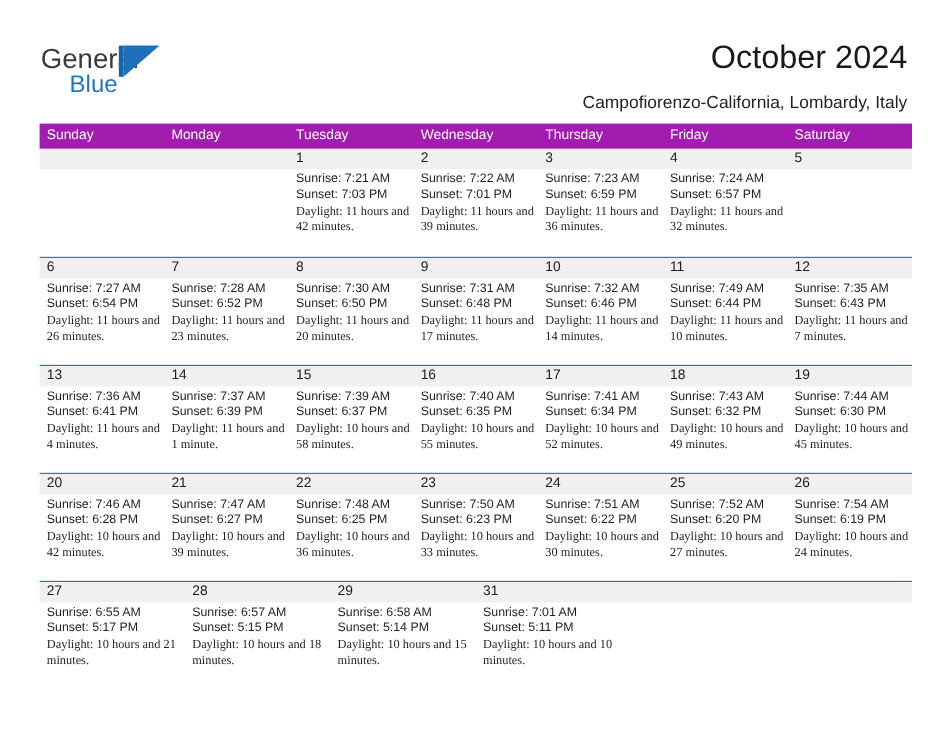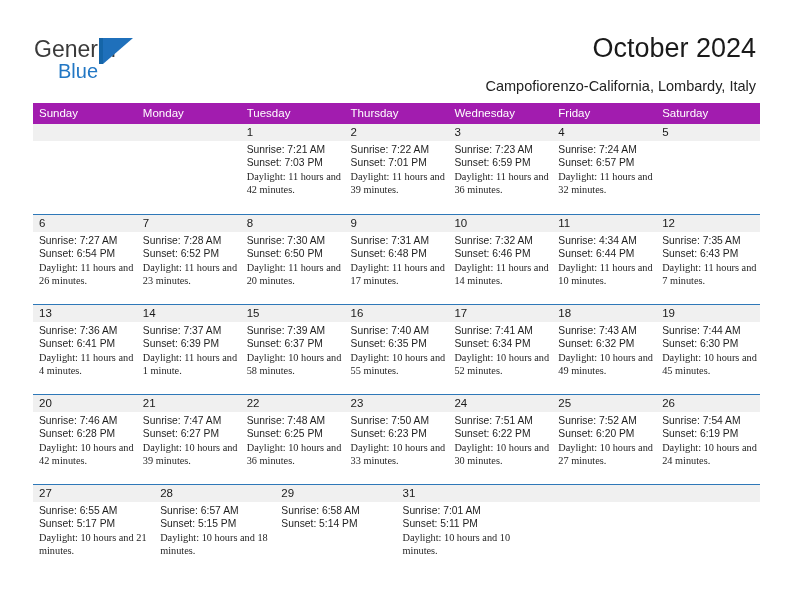--- a/index.html
+++ b/index.html
@@ -203,22 +203,22 @@
 
     <div class="title">October 2024</div>
     <div class="subtitle">Campofiorenzo-California, Lombardy, Italy</div>
   </div>
 
   <div class="calendar">
     <div class="dow-row">
       <div class="dow">Sunday</div>
       <div class="dow">Monday</div>
       <div class="dow">Tuesday</div>
+      <div class="dow">Wednesday</div>
       <div class="dow">Thursday</div>
-      <div class="dow">Wednesday</div>
       <div class="dow">Friday</div>
       <div class="dow">Saturday</div>
     </div>
 
     <div id="weeks-container">
         <div class="week">
           <div class="datestrip"></div>
           <div class="cells">
             <div class="cell empty">
               <div class="daynum"></div>
@@ -312,21 +312,21 @@
               <div class="daynum">10</div>
               <div class="info">
                 <div>Sunrise: 7:32 AM</div>
                 <div>Sunset: 6:46 PM</div>
                 <div class="daylight">Daylight: 11 hours and 14 minutes.</div>
               </div>
             </div>
             <div class="cell">
               <div class="daynum">11</div>
               <div class="info">
-                <div>Sunrise: 4:34 AM</div>
+                <div>Sunrise: 7:49 AM</div>
                 <div>Sunset: 6:44 PM</div>
                 <div class="daylight">Daylight: 11 hours and 10 minutes.</div>
               </div>
             </div>
             <div class="cell">
               <div class="daynum">12</div>
               <div class="info">
                 <div>Sunrise: 7:35 AM</div>
                 <div>Sunset: 6:43 PM</div>
                 <div class="daylight">Daylight: 11 hours and 7 minutes.</div>
@@ -473,20 +473,21 @@
                 <div>Sunrise: 6:57 AM</div>
                 <div>Sunset: 5:15 PM</div>
                 <div class="daylight">Daylight: 10 hours and 18 minutes.</div>
               </div>
             </div>
             <div class="cell">
               <div class="daynum">29</div>
               <div class="info">
                 <div>Sunrise: 6:58 AM</div>
                 <div>Sunset: 5:14 PM</div>
+                <div class="daylight">Daylight: 10 hours and 15 minutes.</div>
               </div>
             </div>
             <div class="cell">
               <div class="daynum">31</div>
               <div class="info">
                 <div>Sunrise: 7:01 AM</div>
                 <div>Sunset: 5:11 PM</div>
                 <div class="daylight">Daylight: 10 hours and 10 minutes.</div>
               </div>
             </div>

